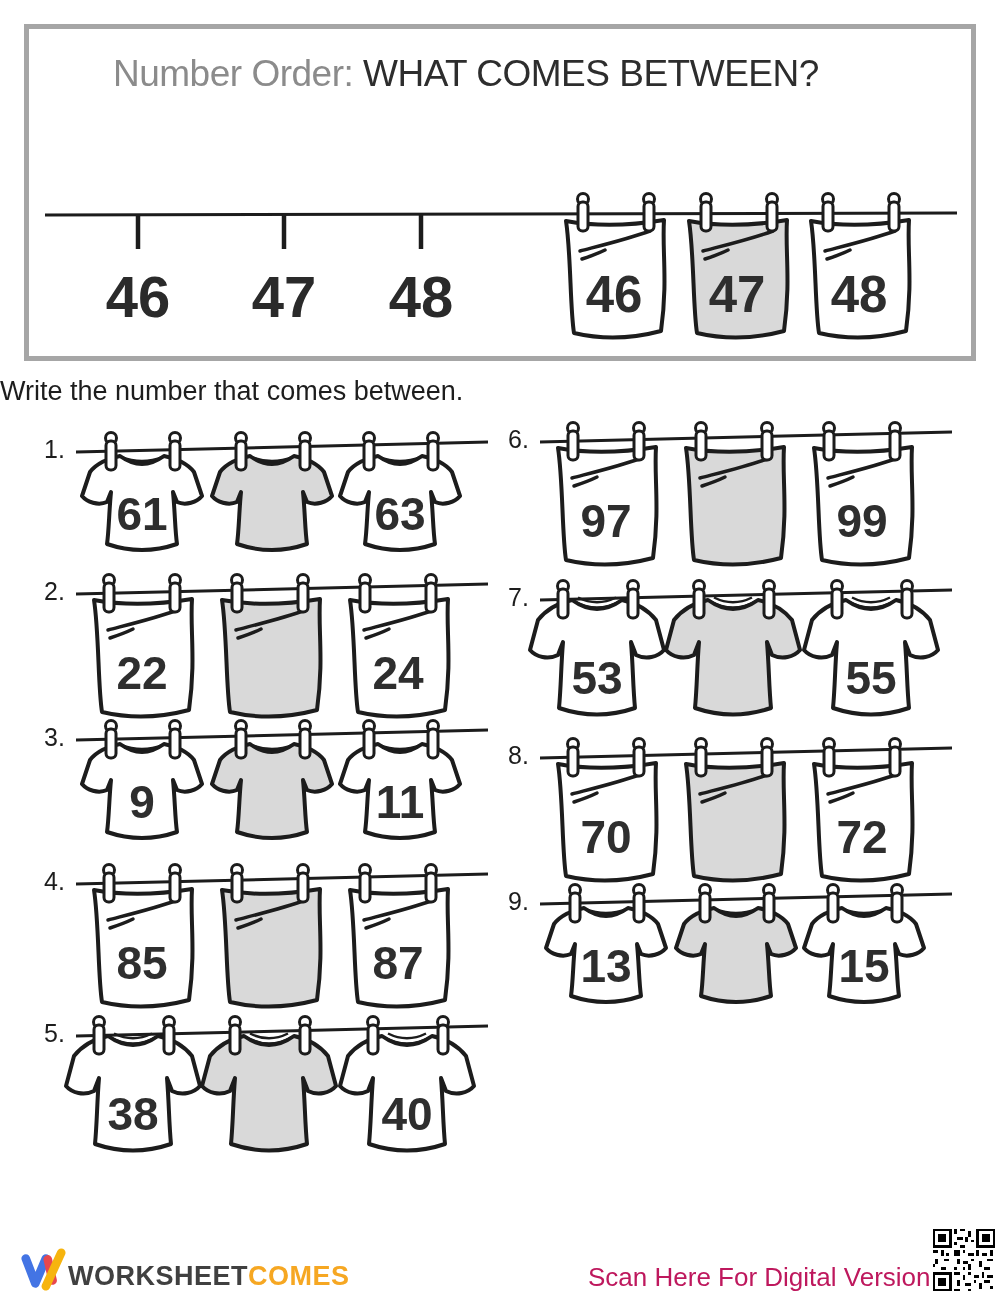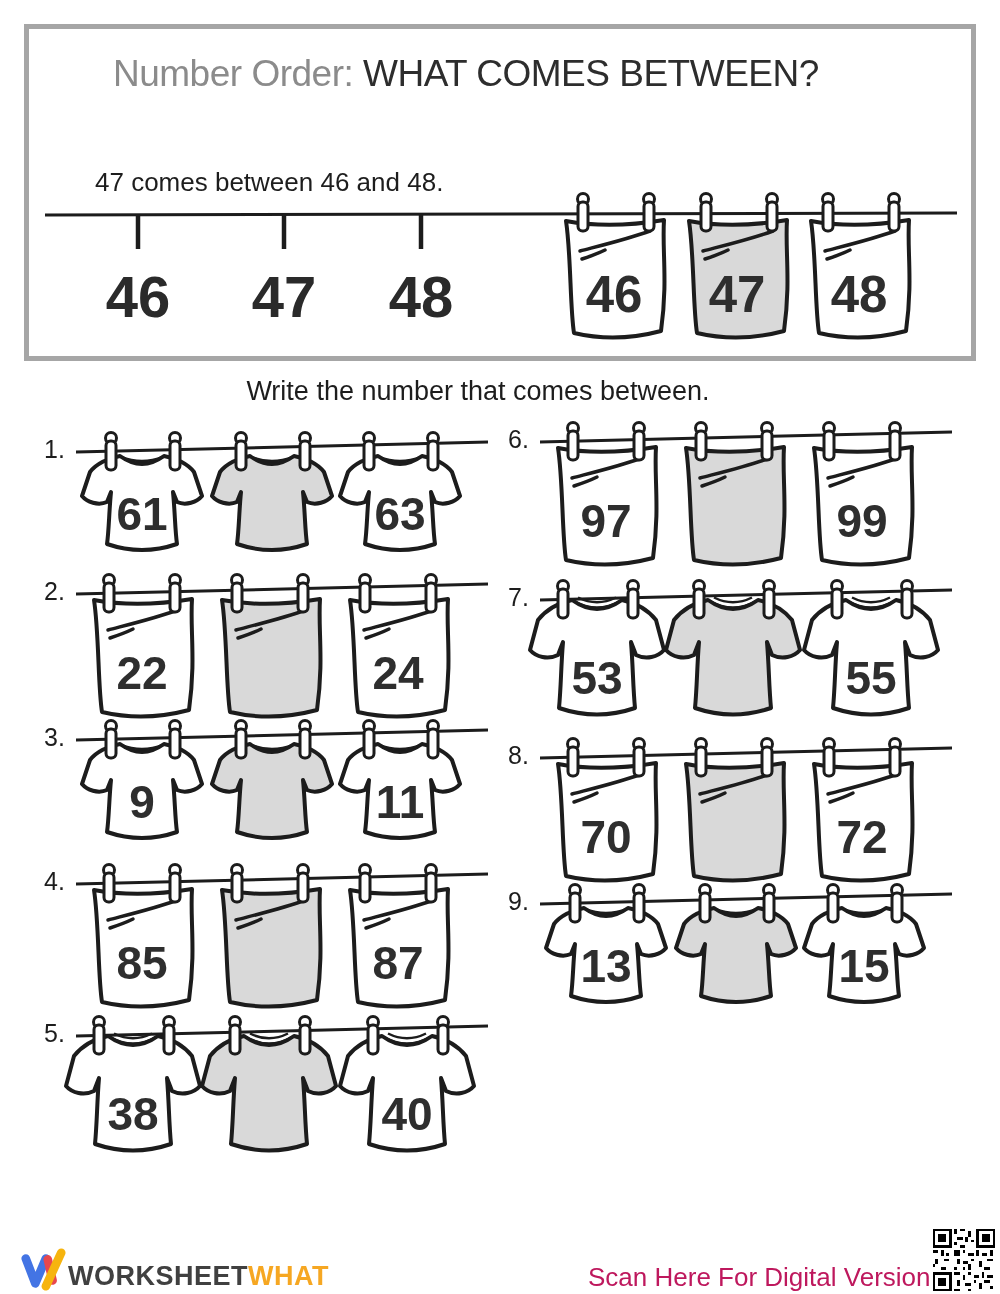--- a/index.html
+++ b/index.html
@@ -10,21 +10,21 @@
   
   .example-box{position:absolute;left:24px;top:24px;width:952px;height:337px;
     border:5px solid #a6a6a6;background:#fff}
   .title{position:absolute;left:84px;top:24px;font-size:37px;letter-spacing:-0.5px;white-space:nowrap}
   .title .t-gray{color:#8b8b8b}
   .title .t-dark{color:#2d2d2d}
   .example-caption{position:absolute;left:66px;top:138px;font-size:26px;color:#1d1d1d}
   .example-svg{position:absolute;left:8px;top:148px;width:920px;height:178px}
 
   
-  .instruction{position:absolute;left:0;top:376px;width:956px;text-align:center;
+  .instruction{position:absolute;left:0;top:376px;width:956px;
     font-size:27px;color:#1d1d1d}
 
   
   .problem{position:absolute;width:450px;height:162px}
   .prob-svg{width:450px;height:162px;display:block}
 
   svg text{font-family:"Liberation Sans",sans-serif}
   .plabel{font-size:25px;fill:#1d1d1d}
   .gnum{font-size:46px;font-weight:bold;fill:#2e2e2e;text-anchor:middle}
   .gnum-lg{font-size:51px;font-weight:bold;fill:#2e2e2e;text-anchor:middle}
@@ -64,21 +64,20 @@
         <rect x="4" y="11" width="10" height="29" rx="4.5" fill="#fff" stroke="#1c1c1c" stroke-width="3"></rect>
       </symbol>
     </defs>
   </svg>
 
   <div class="example-box">
     <div class="title">
       <span class="t-gray">Number Order:</span>
       <span class="t-dark">WHAT COMES BETWEEN?</span>
     </div>
-    <div class="example-caption">47 comes between 46 and 48.</div>
 
     <svg class="example-svg" viewBox="0 0 920 178">
       <line class="cline" x1="8" y1="38" x2="920" y2="36"></line>
       <g>
         <line class="tick" x1="101" y1="38" x2="101" y2="72"></line>
         <line class="tick" x1="247" y1="38" x2="247" y2="72"></line>
         <line class="tick" x1="384" y1="38" x2="384" y2="72"></line>
       </g>
       <text class="nl-num" x="101" y="140">46</text>
       <text class="nl-num" x="247" y="140">47</text>
@@ -323,21 +322,21 @@
     </svg>
   </div>
 
 
   <svg class="logo-icon" viewBox="0 0 48 48">
     <path d="M6,13 L16,39 L27,13" fill="none" stroke="#4374e4" stroke-width="9" stroke-linecap="round" stroke-linejoin="round"></path>
     <path d="M29,14 L34,36" fill="none" stroke="#e8474e" stroke-width="9" stroke-linecap="round"></path>
     <path d="M27,42 L43,7" fill="none" stroke="#f6b40e" stroke-width="9" stroke-linecap="round"></path>
   </svg>
   <div class="brand">
-    <span style="color:#404040">WORKSHEET</span><span style="color:#f6a722">WHAT</span>
+    <span style="color:#404040">WORKSHEET</span><span style="color:#f6a722">COMES</span>
   </div>
   <div class="scan-text">Scan Here For Digital Version</div>
   <svg class="qr" viewBox="0 0 25 25" shape-rendering="crispEdges">
     <rect x="0" y="0" width="25" height="25" fill="#fff"></rect>
     <g fill="#000">
       <rect x="1" y="1" width="7" height="7"></rect>
         <rect x="2" y="2" width="5" height="5" fill="#fff"></rect>
         <rect x="3" y="3" width="3" height="3"></rect>
       <rect x="17" y="1" width="7" height="7"></rect>
         <rect x="18" y="2" width="5" height="5" fill="#fff"></rect>

